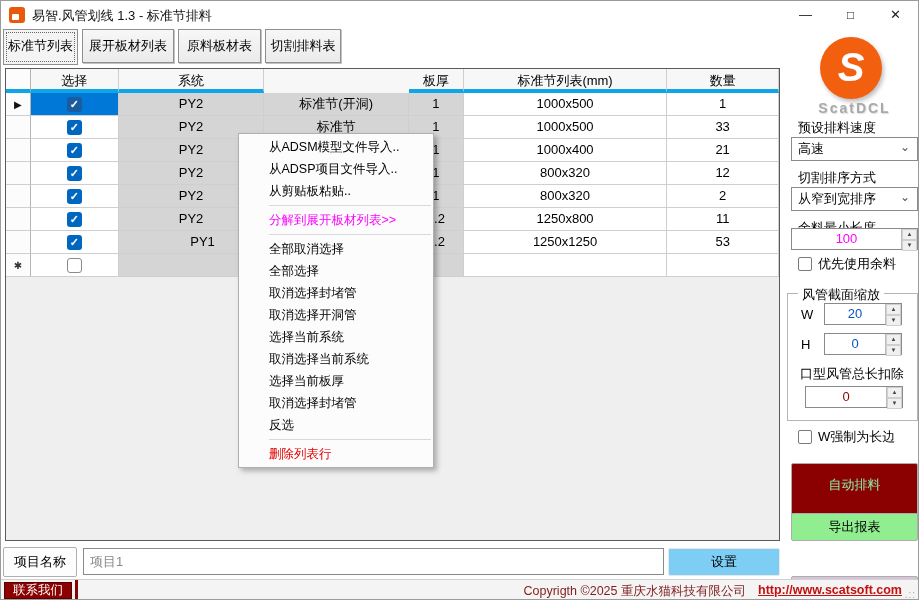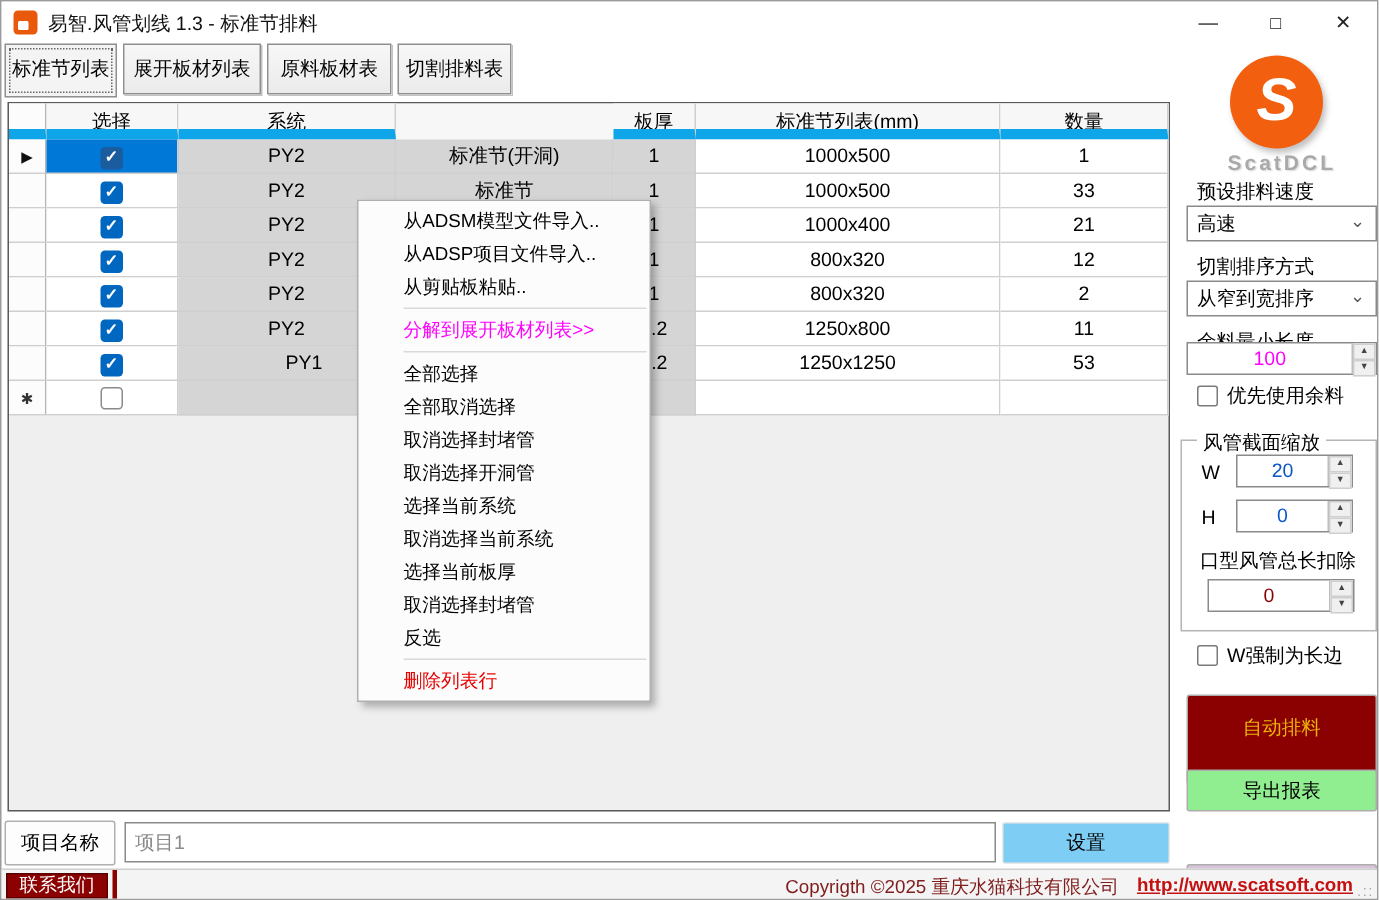--- a/index.html
+++ b/index.html
@@ -26,21 +26,21 @@
   .tab.selected { background:#f4f4f4; outline:1px dotted #666; outline-offset:-4px;
          box-shadow:none; height:36px; }
 
   
   .grid { position:absolute; left:4px; top:67px; width:775px; height:473px; background:#efefef;
           border:1px solid #5a5a5a; }
   .grow { display:flex; height:23px; }
   .ghead { height:24px; background:#f7f7f7; }
   .gcell { border-right:1px solid #cfcfcf; border-bottom:1px solid #cfcfcf; text-align:center;
            line-height:22px; overflow:hidden; white-space:nowrap; background:#fff; font-size:13px; }
-  .ghead .gcell { background:#f7f7f7; border-bottom:7px solid #0ea5e9; line-height:23px; }
+  .ghead .gcell { background:#f7f7f7; border-bottom:4px solid #0ea5e9; line-height:23px; }
   .gcell.ro { background:#d5d5d5; }
   .gcell.rowhdr { background:#fcfcfc; border-right:1px solid #b5b5b5; color:#111; }
   .gcell.selcell { background:#0078d7; }
   .marker { font-size:10px; line-height:22px; }
   .newmark { font-size:10px; color:#333; }
   .cb { display:inline-block; width:15px; height:15px; margin-top:4px; border-radius:3px;
         background:#0067c0; color:#fff; font-size:11px; line-height:15px; font-weight:bold; }
   .cb.incell { background:#1b5c9e; }
   .cb.off { background:#fff; border:1px solid #8a8a8a; }
 
@@ -66,21 +66,21 @@
   .spin .sb { flex:1; background:#f0f0f0; font-size:6px; line-height:9px; text-align:center;
           color:#444; border:1px solid #cfcfcf; }
   .val.pink { color:#ff00ff; } .val.blue { color:#0a56c8; } .val.dred { color:#8b0000; }
   .chkrow { position:absolute; display:flex; align-items:center; gap:6px; font-size:13px; }
   .chkbox { width:14px; height:14px; border:1px solid #7a7a7a; background:#fff; border-radius:2px; }
   .groupbox { position:absolute; left:786px; top:292px; width:131px; height:128px;
           border:1px solid #b5b5b5; }
   .grouptitle { position:absolute; left:797px; top:285px; background:#fff; padding:0 4px; font-size:13px; }
   .rbtn { position:absolute; left:790px; width:127px; text-align:center; border:1px solid #adadad;
           font-size:13px; border-radius:2px; }
-  .btn-auto { top:462px; height:60px; line-height:42px; color:#eab308; }
+  .btn-auto { top:462px; height:60px; line-height:42px; color:#86efac; }
   .btn-report { top:512px; height:28px; line-height:26px; }
   .btn-nc { top:575px; height:28px; line-height:26px; }
 
   
   .proj-btn { position:absolute; left:2px; top:546px; width:74px; height:30px; background:#fdfdfd;
           border:1px solid #b0b0b0; border-radius:2px; text-align:center; line-height:28px; }
   .proj-input { position:absolute; left:82px; top:547px; width:581px; height:27px;
           border:1px solid #8a8a8a; padding-left:6px; font-size:13px; color:#8a8a8a;
           font-family:"Liberation Sans", sans-serif; background:#fff; }
   .settings-btn { position:absolute; left:667px; top:547px; width:112px; height:28px; background:#7ecdf4;
@@ -201,22 +201,22 @@
       </div>
     </div>
 
   <div class="cmenu" id="cmenu">
       <div class="mitem">从ADSM模型文件导入..</div>
       <div class="mitem">从ADSP项目文件导入..</div>
       <div class="mitem">从剪贴板粘贴..</div>
       <div class="msep"></div>
       <div class="mitem" style="color: rgb(255, 0, 255);">分解到展开板材列表&gt;&gt;</div>
       <div class="msep"></div>
+      <div class="mitem">全部取消选择</div>
       <div class="mitem">全部选择</div>
-      <div class="mitem">全部取消选择</div>
       <div class="mitem">取消选择封堵管</div>
       <div class="mitem">取消选择开洞管</div>
       <div class="mitem">选择当前系统</div>
       <div class="mitem">取消选择当前系统</div>
       <div class="mitem">选择当前板厚</div>
       <div class="mitem">取消选择封堵管</div>
       <div class="mitem">反选</div>
       <div class="msep"></div>
       <div class="mitem" style="color: rgb(230, 0, 0);">删除列表行</div>
     </div>

